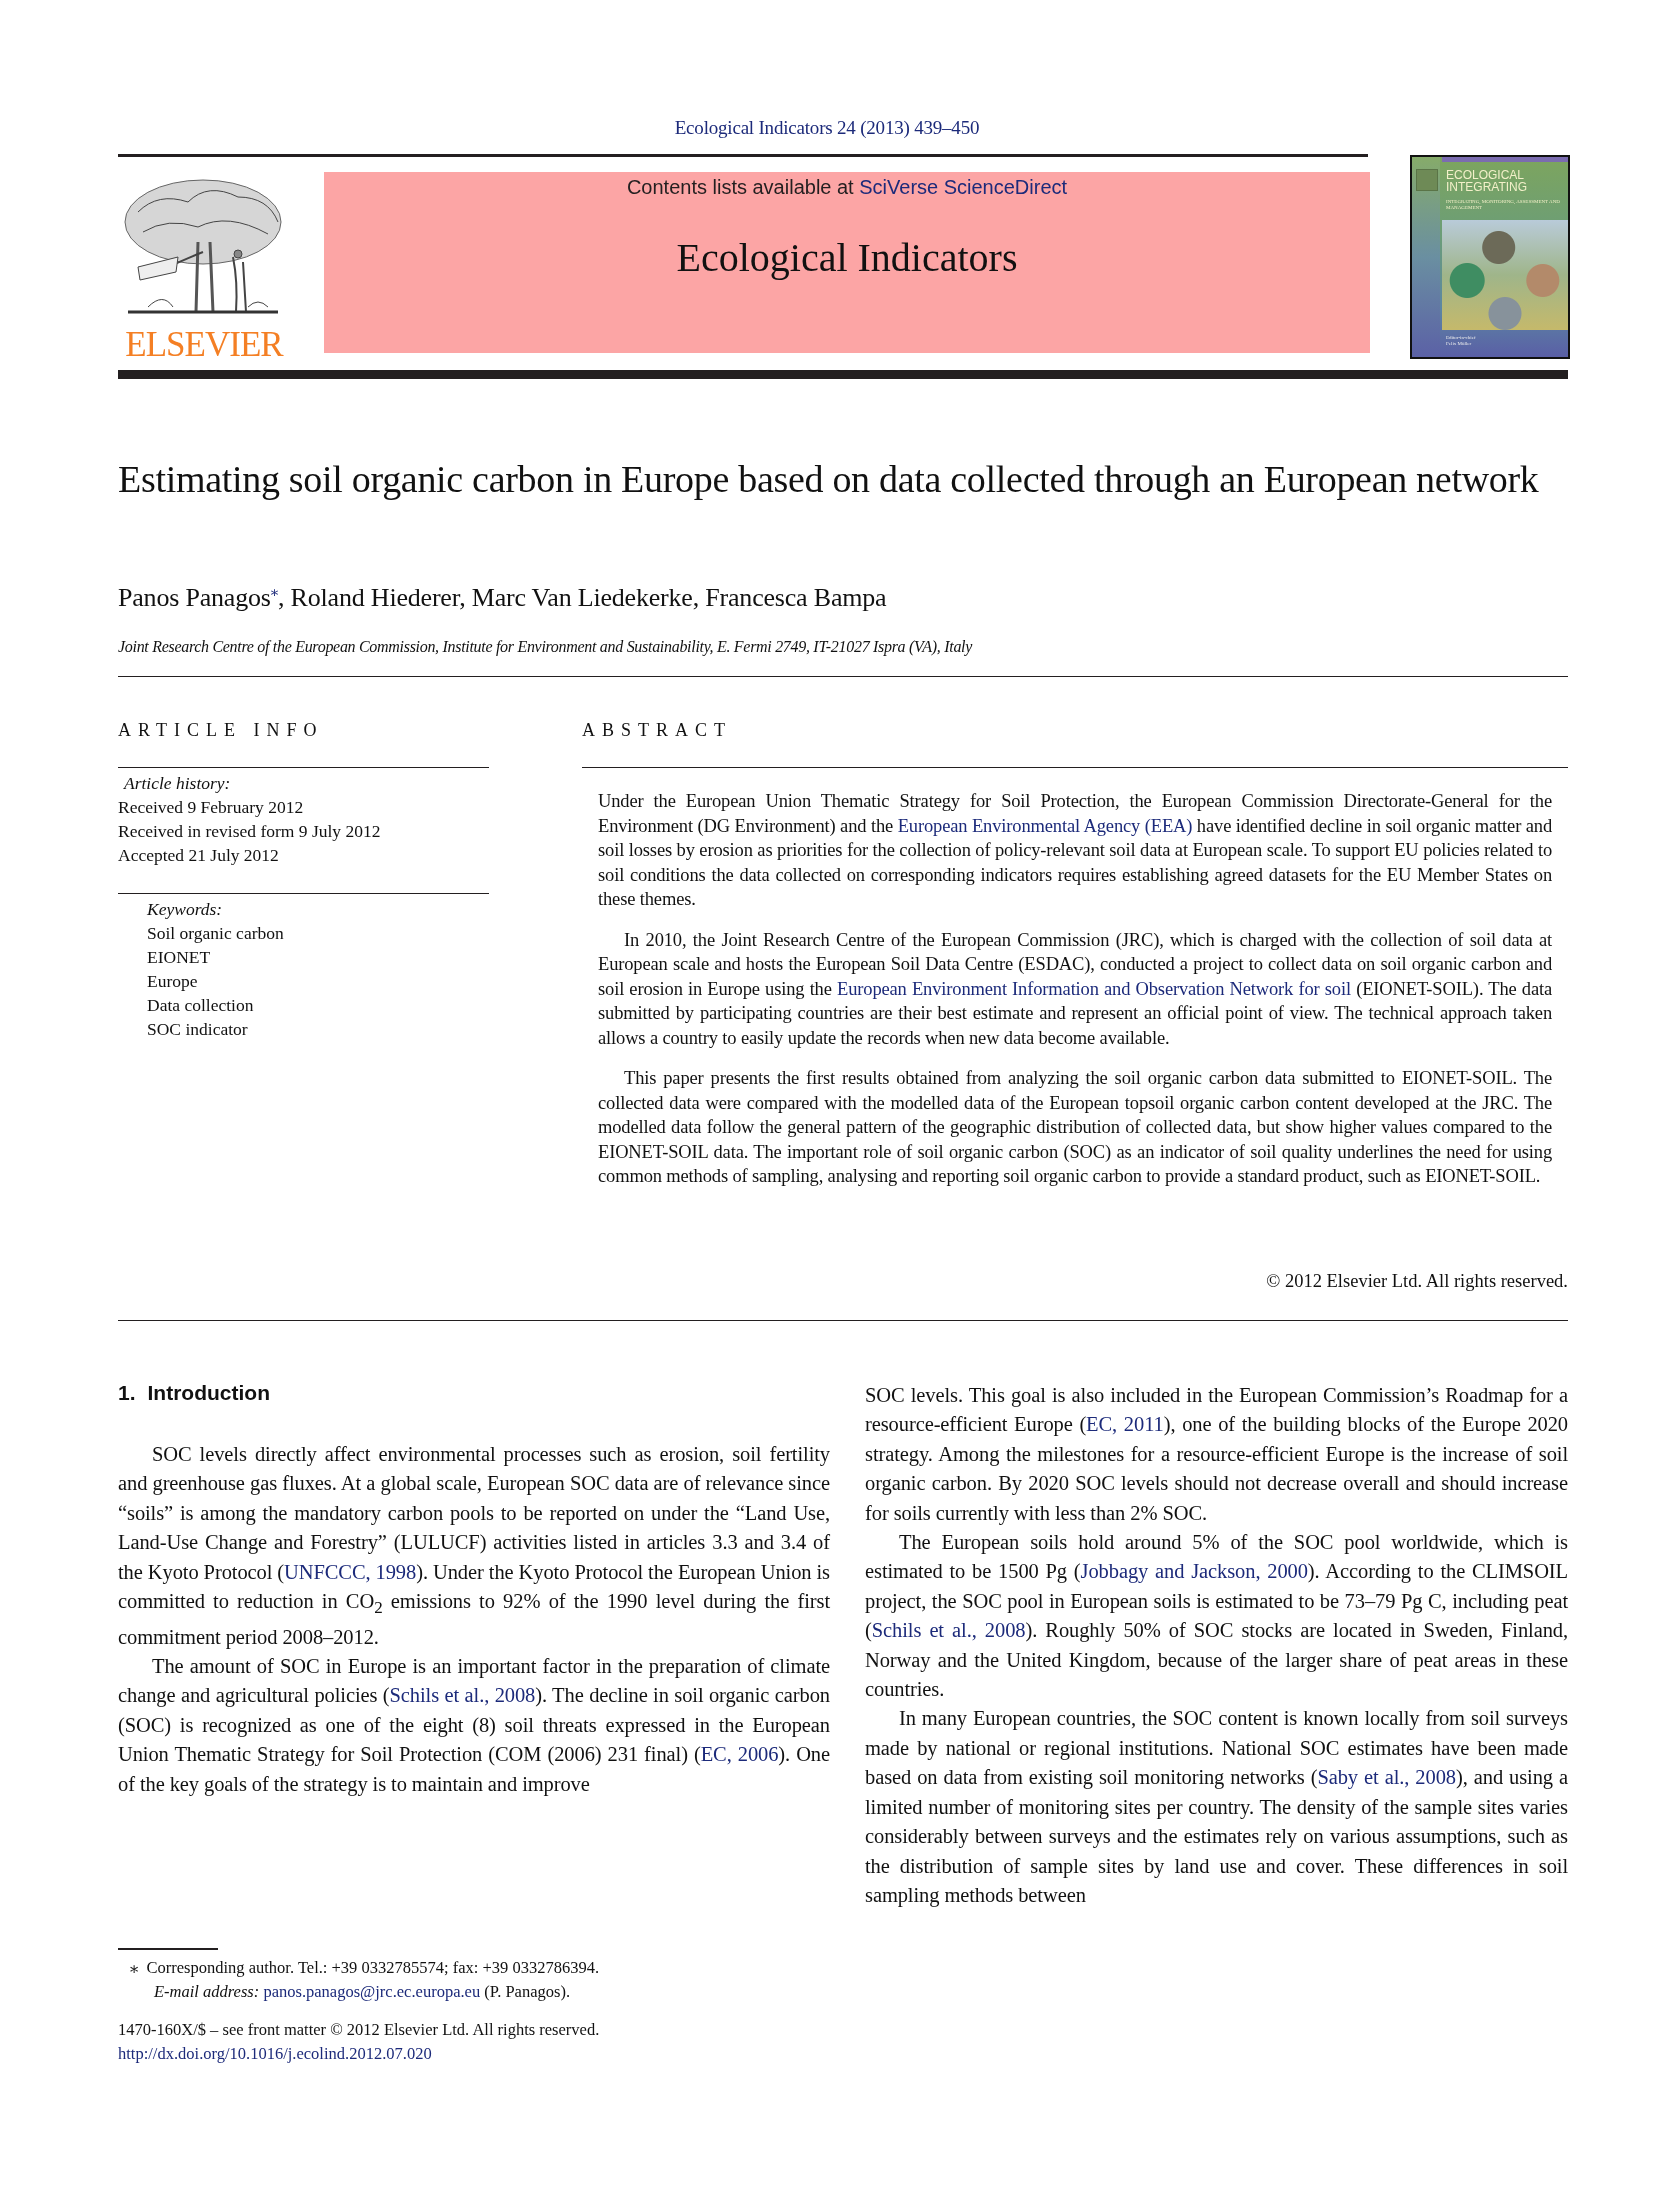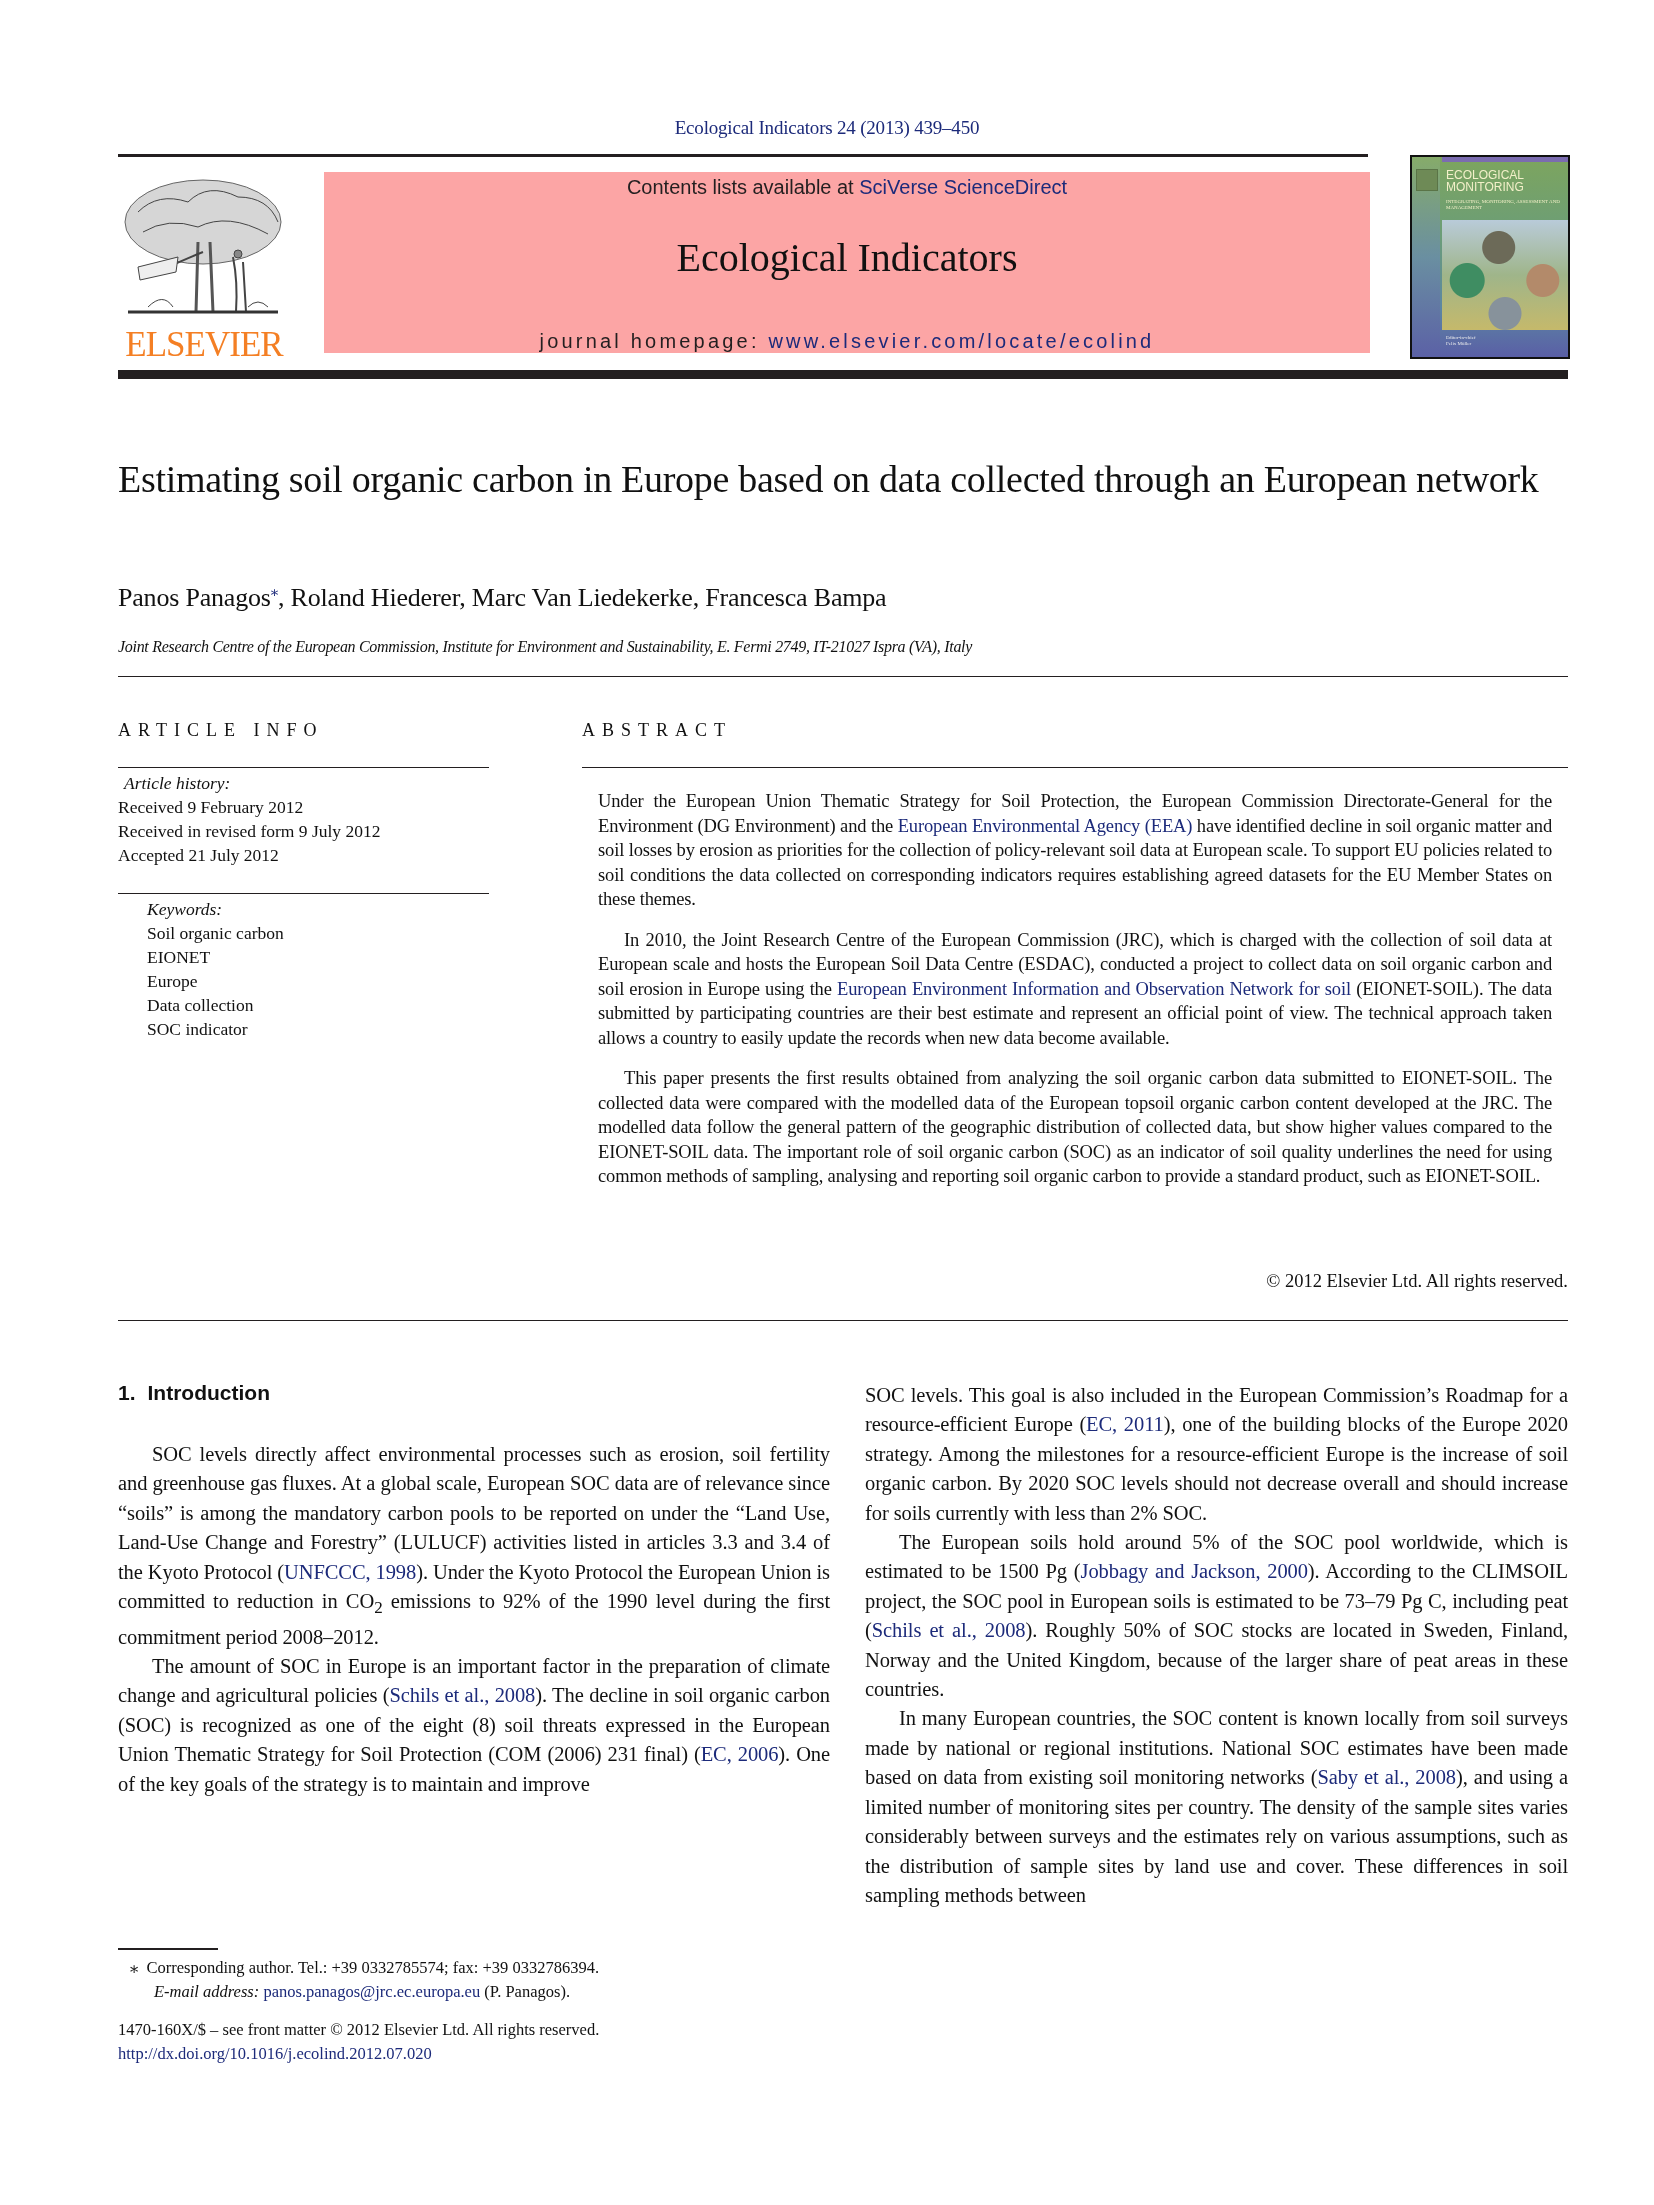--- a/index.html
+++ b/index.html
@@ -107,32 +107,29 @@
     </g>
   </svg>
 </div>
 <div id="elsevier-word" class="abs">ELSEVIER</div>
 
 <div id="journal-box" class="abs">
   <div id="contents-line" class="abs">
     <span>Contents lists available at </span><span class="link">SciVerse ScienceDirect</span>
   </div>
   <div id="journal-title" class="abs">Ecological Indicators</div>
-  <div id="homepage-line" class="abs">
-    <span>journal homepage: </span><span class="link">www.elsevier.com/locate/ecolind</span>
-  </div>
 </div>
 
 <div id="cover" class="abs">
   <div id="cover-left" class="abs"></div>
   <div id="cover-logo" class="abs"></div>
   <div id="cover-strip" class="abs"></div>
   <div id="cover-title" class="abs">
     <div>ECOLOGICAL</div>
-    <div>MONITORING</div>
+    <div>INTEGRATING</div>
   </div>
   <div id="cover-sub" class="abs">INTEGRATING, MONITORING, ASSESSMENT AND MANAGEMENT</div>
   <div id="cover-photo" class="abs"></div>
   <div id="cover-editor" class="abs">
     <div>Editor-in-chief</div>
     <div>Felix Müller</div>
   </div>
 </div>
 
 <div id="thick-rule" class="abs"></div>

